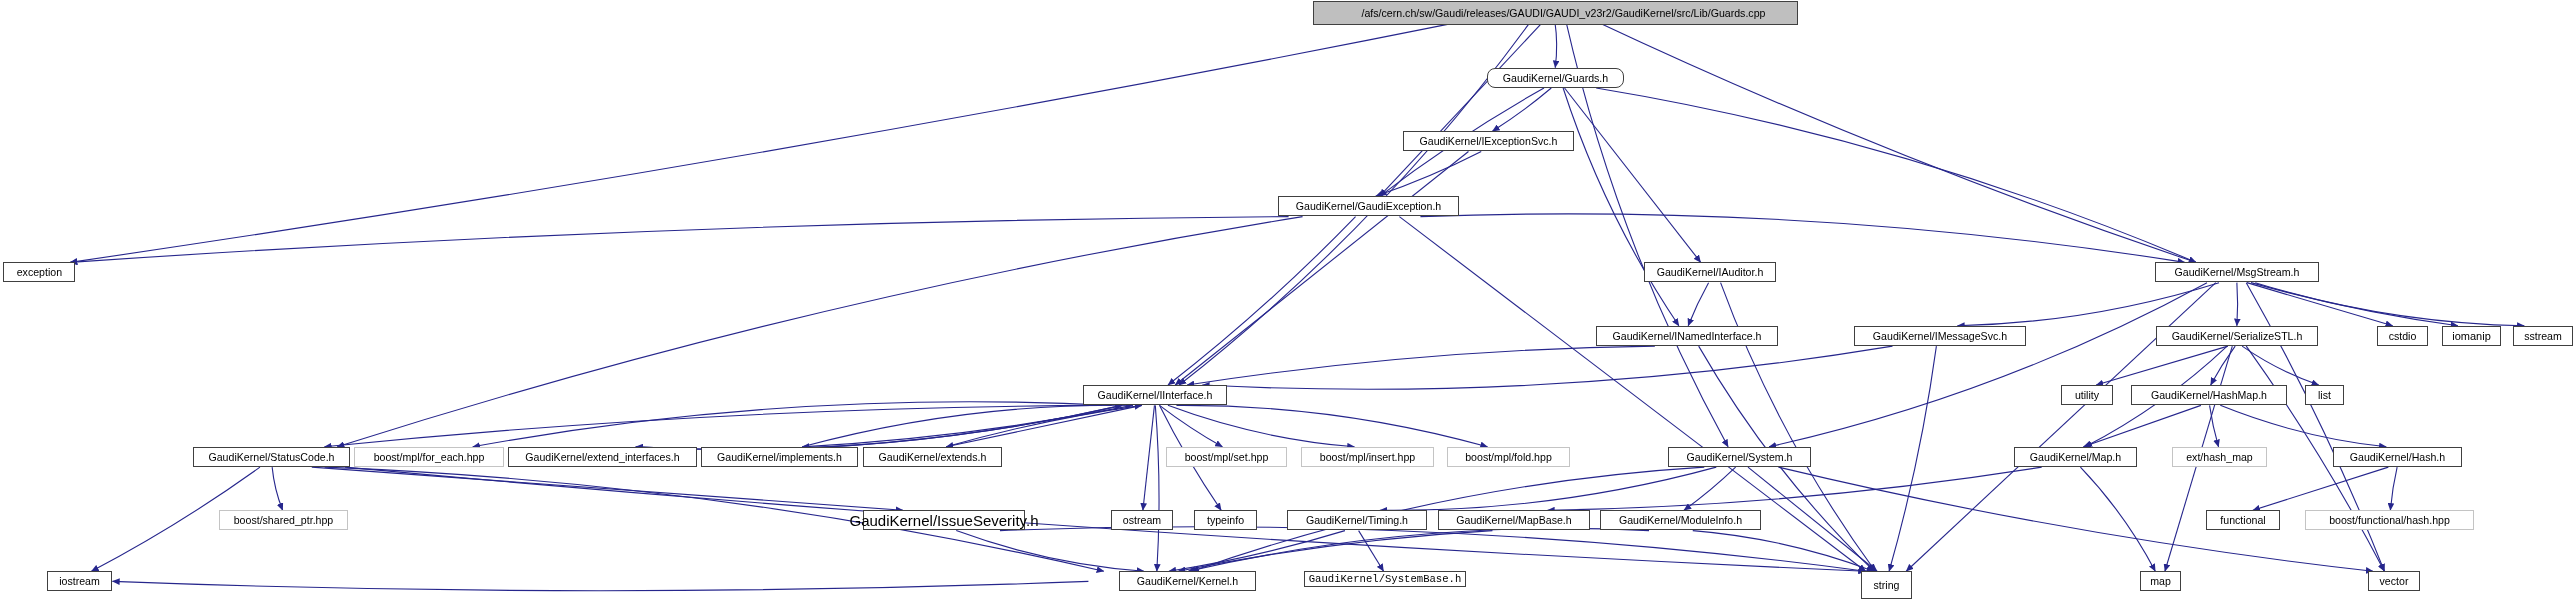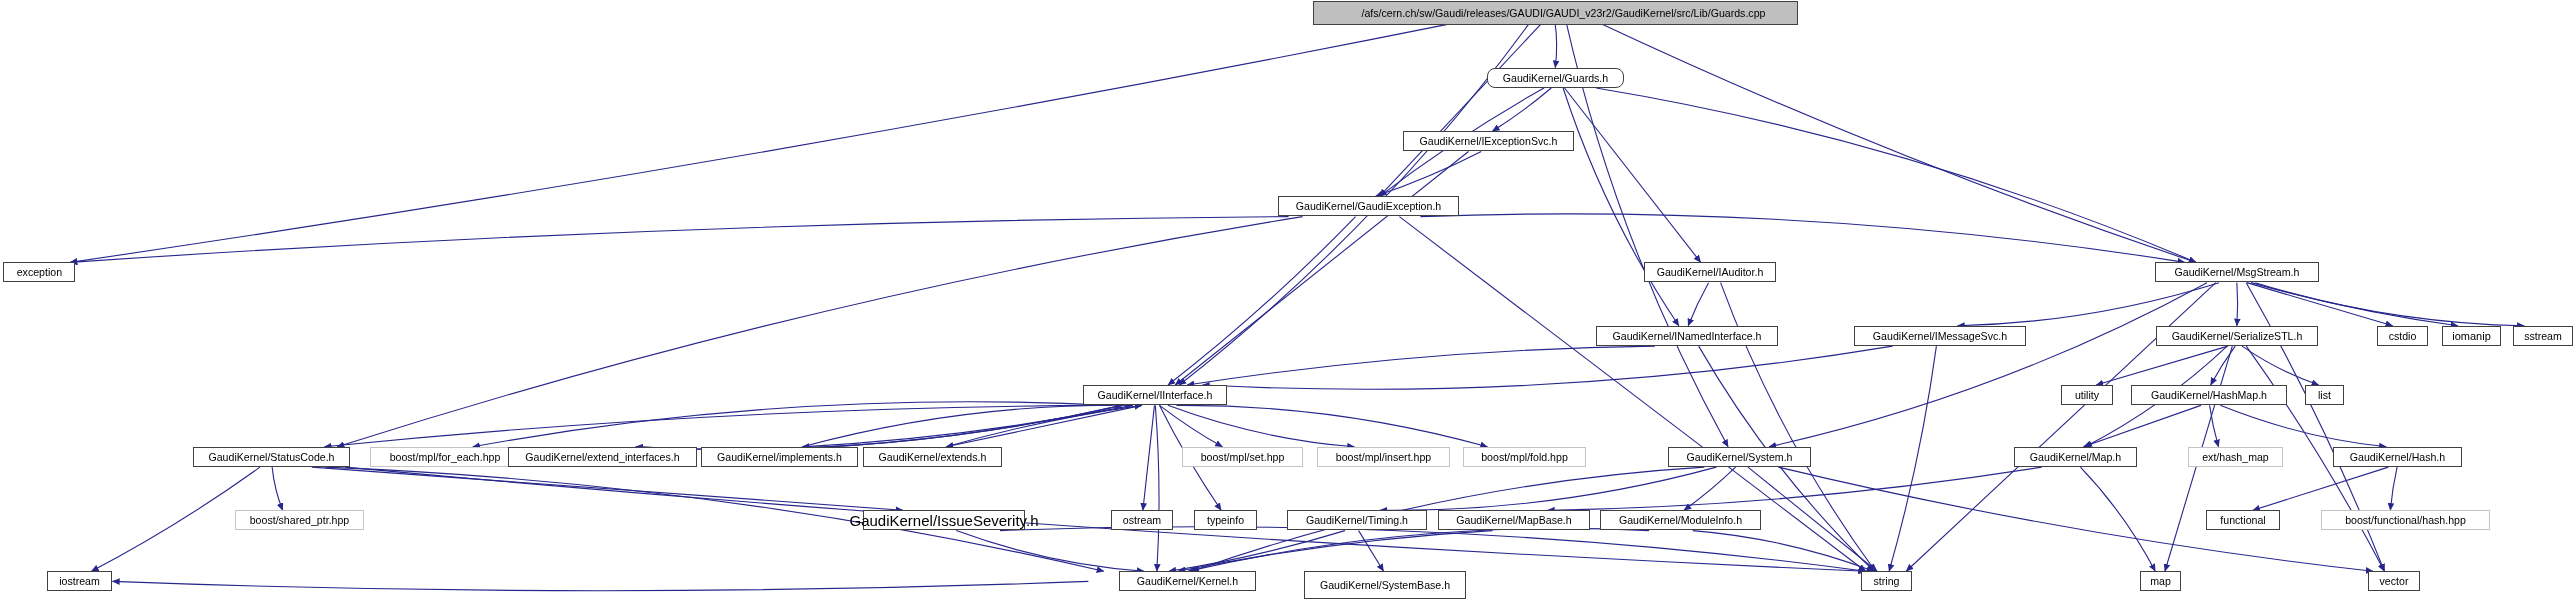--- a/index.html
+++ b/index.html
@@ -3,21 +3,21 @@
 <meta charset="utf-8">
 <style>
   html,body{margin:0;padding:0;background:#ffffff;}
   body{font-family:"Liberation Sans", sans-serif;}
   #graph-root{position:relative;width:2576px;height:600px;overflow:hidden;background:#fff;}
   svg#edges{position:absolute;left:0;top:0;width:2576px;height:600px;}
   .node{position:absolute;box-sizing:border-box;display:flex;align-items:center;justify-content:center;
         background:#ffffff;white-space:nowrap;line-height:1;}
   .node span{display:block;}
   .node.normal{border:0.8px solid #404040;color:#000000;}
-  .node.ext{border:0.8px solid #c4c4c4;color:#000000;margin-left:16px;}
+  .node.ext{border:0.8px solid #c4c4c4;color:#000000;}
   .node.root{border:0.8px solid #404040;background:#bfbfbf;color:#000000;}
 </style>
 </head>
 <body>
 
 <div id="graph-root">
   <svg id="edges" viewBox="0 0 3046 709" preserveAspectRatio="none">
     <defs>
       <marker id="ah" markerWidth="9" markerHeight="8" refX="8.5" refY="4" orient="auto" markerUnits="userSpaceOnUse">
         <path d="M0,0 L9,4 L0,8 Z" fill="#26268c"></path>
@@ -217,24 +217,24 @@
       </div>
       <div class="node ext" style="left: 2305px; top: 510px; width: 169px; height: 20px; font-size: 10.6px;">
         <span>boost/functional/hash.hpp</span>
       </div>
       <div class="node normal" style="left: 47px; top: 571px; width: 65px; height: 20px; font-size: 10.6px;">
         <span>iostream</span>
       </div>
       <div class="node normal" style="left: 1088px; top: 571px; width: 137px; height: 20px; font-size: 10.6px; margin-left: 31px;">
         <span>GaudiKernel/Kernel.h</span>
       </div>
-      <div class="node normal" style="left: 1304px; top: 571px; width: 162px; height: 28px; font-size: 10.6px;">
+      <div class="node normal" style="left: 1304px; top: 571px; width: 162px; height: 16px; font-size: 10.6px; font-family: Liberation Mono, monospace;">
         <span>GaudiKernel/SystemBase.h</span>
       </div>
-      <div class="node normal" style="left: 1861px; top: 571px; width: 51px; height: 20px; font-size: 10.6px;">
+      <div class="node normal" style="left: 1861px; top: 571px; width: 51px; height: 28px; font-size: 10.6px;">
         <span>string</span>
       </div>
       <div class="node normal" style="left: 2140px; top: 571px; width: 41px; height: 20px; font-size: 10.6px;">
         <span>map</span>
       </div>
       <div class="node normal" style="left: 2368px; top: 571px; width: 52px; height: 20px; font-size: 10.6px;">
         <span>vector</span>
       </div>
     </div>
 </div>

